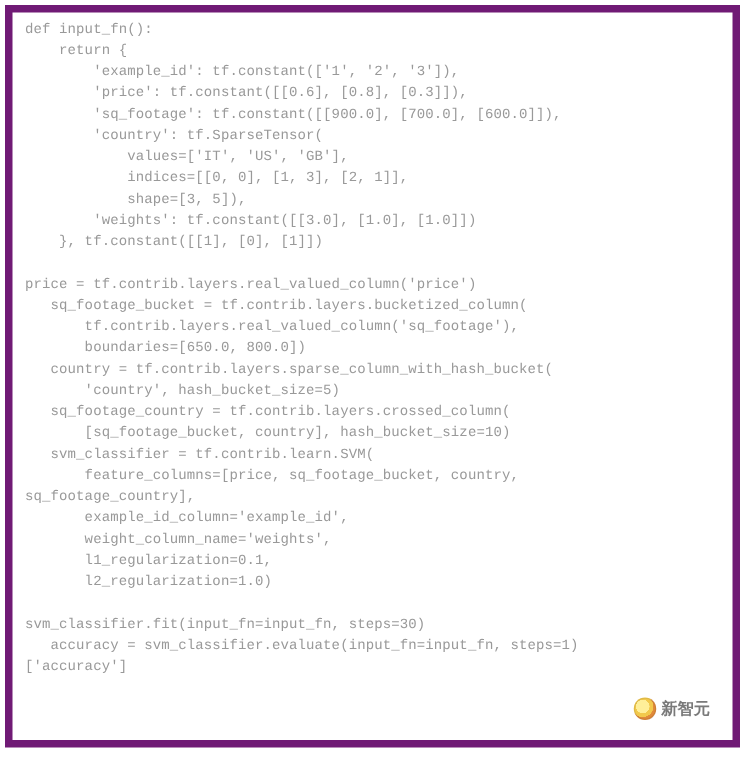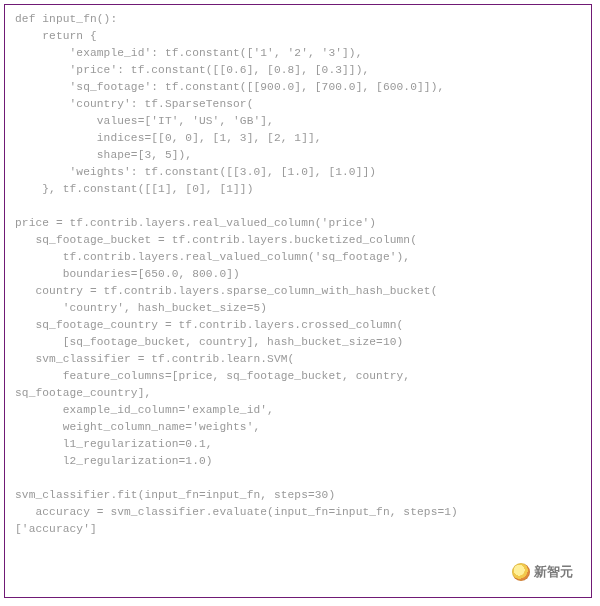--- a/index.html
+++ b/index.html
@@ -1,17 +1,17 @@
 <!DOCTYPE html>
 <html><head>
 <meta charset="utf-8">
 <style>
   html,body{margin:0;padding:0;width:600px;height:606px;overflow:hidden;
     font-family:'Courier New',Consolas,monospace;background:#fff;color:#999;}
-  .code-box{border:1px solid #701a75;margin:4px;padding:6px 10px 4px 10px;
+  .code-box{border:6px solid #701a75;margin:4px;padding:6px 10px 4px 10px;
     width:588px;height:594px;box-sizing:border-box;position:relative;}
   .code{white-space:pre;font-size:11.2px;line-height:17px;letter-spacing:.1px;}
   .wm{position:absolute;right:18px;bottom:16px;display:flex;align-items:flex-end;
     font-family:-apple-system,BlinkMacSystemFont,'PingFang SC',sans-serif;color:#7a7a7a;}
   .wm-logo{width:18px;height:18px;border-radius:50%;
     background:radial-gradient(circle at 40% 40%,#ffef99 0 35%,#f2c94c 36% 55%,#e08a3a 56% 75%,#8b4b21 76% 100%);
     box-shadow:0 0 0 1px rgba(0,0,0,.08) inset;margin-right:4px;}
   .wm-txt{font-size:13px;font-weight:600;}
 </style>
 </head>

